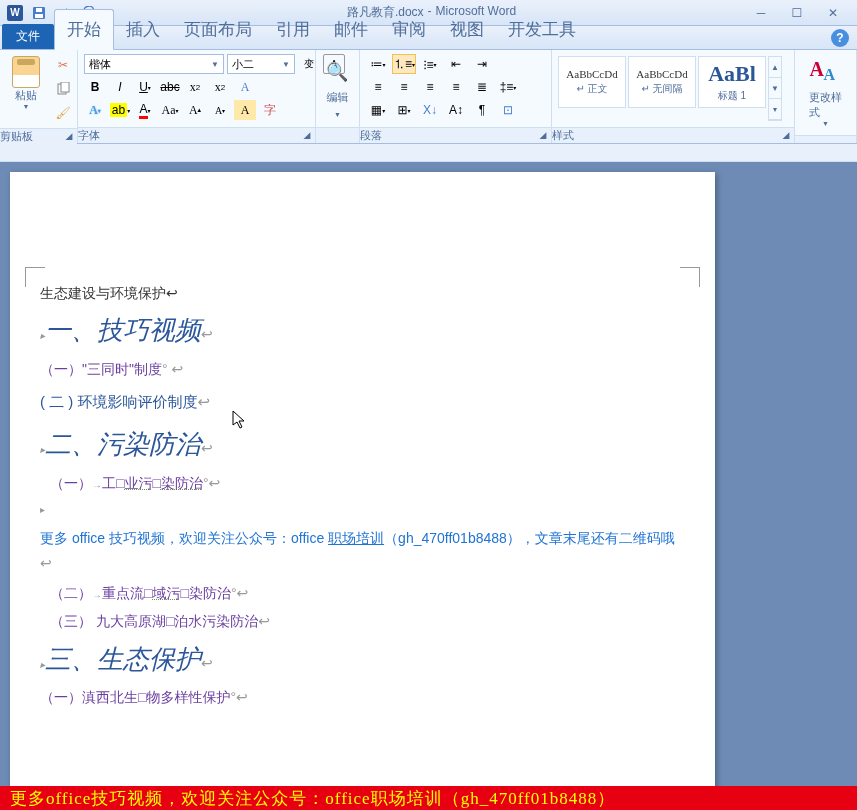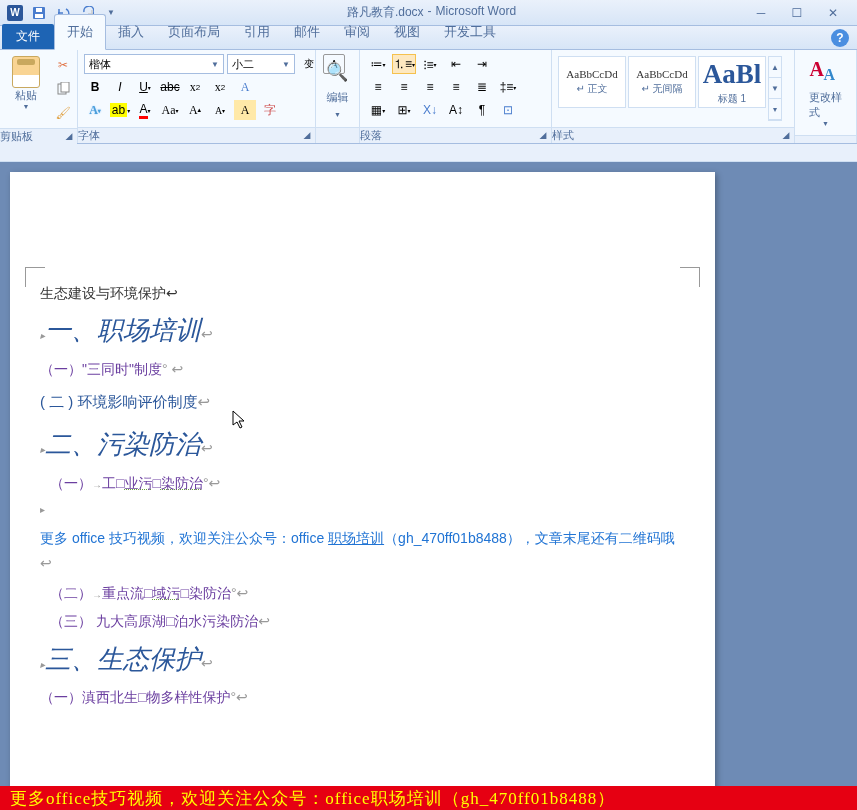--- a/index.html
+++ b/index.html
@@ -10,21 +10,21 @@
 .qat{display:flex;align-items:center;padding:0 4px;gap:2px}
 .qat-btn{width:22px;height:22px;display:flex;align-items:center;justify-content:center;border:1px solid transparent;border-radius:2px}
 .word-icon{width:16px;height:16px;background:#2b579a;color:#fff;font-weight:bold;font-size:10px;display:flex;align-items:center;justify-content:center;border-radius:2px}
 .title-text{flex:1;text-align:center;color:#506e9b;font-size:12px;display:flex;justify-content:center;gap:4px}
 .win-controls{display:flex;gap:8px;padding:0 10px}
 .win-btn{width:28px;height:18px;display:flex;align-items:center;justify-content:center;color:#506e9b}
 
 
 .tabs{height:24px;background:linear-gradient(#eaf1fb,#d7e5f7);display:flex;align-items:flex-end;padding-left:2px;border-bottom:1px solid #a5bde0}
 .file-tab{background:#1e64b4;color:#fff;padding:4px 14px;font-size:12px;border-radius:2px 2px 0 0;}
-.tab{padding:8px 12px;color:#506e9b;font-size:13px;cursor:pointer}
+.tab{padding:8px 12px;color:#506e9b;font-size:17px;cursor:pointer}
 .tab.active{background:#f5faff;border:1px solid #a5bde0;border-bottom:1px solid #f5faff;border-radius:3px 3px 0 0;margin-bottom:-1px}
 .help-icon{margin-left:auto;margin-right:8px;width:18px;height:18px;border-radius:50%;background:#4a8ee0;color:#fff;display:flex;align-items:center;justify-content:center;font-weight:bold;align-self:center}
 
 
 .ribbon{height:94px;background:#f5faff;display:flex;border-bottom:1px solid #a5bde0}
 .group{border-right:1px solid #cfdff2;display:flex;flex-direction:column;position:relative}
 .group-body{flex:1;display:flex;padding:4px 6px;gap:6px}
 .group-label{height:16px;text-align:center;font-size:11px;color:#506e9b;background:#e8f0fb;border-top:1px solid #cfdff2;display:flex;align-items:center;position:relative}
 .launcher{position:absolute;right:2px;bottom:1px;width:12px;height:12px;font-size:9px;color:#506e9b}
 .paste-btn{display:flex;flex-direction:column;align-items:center;padding:2px 6px}
@@ -52,21 +52,21 @@
 .para-grid{display:flex;flex-direction:column;gap:3px}
 .para-row{display:flex;gap:2px}
 .pbtn{width:24px;height:20px;display:flex;align-items:center;justify-content:center;border:1px solid transparent;font-size:12px}
 .pbtn.active{border-color:#f5c14e;background:#fde8c0}
 
 
 .styles-list{display:flex;gap:2px;padding:2px}
 .style-item{width:68px;height:52px;border:1px solid #cfdff2;background:#fff;display:flex;flex-direction:column;align-items:center;justify-content:center;padding:2px}
 .style-preview{font-family:"Times New Roman";font-size:11px;color:#333}
 .style-name{font-size:10px;color:#506e9b;margin-top:2px}
-.style-big .style-preview{font-size:27px;font-weight:bold;color:#2b579a}
+.style-big .style-preview{font-size:22px;font-weight:bold;color:#2b579a}
 .style-scroll{width:14px;display:flex;flex-direction:column;border:1px solid #cfdff2}
 .style-scroll div{flex:1;display:flex;align-items:center;justify-content:center;font-size:8px;color:#506e9b;border-bottom:1px solid #cfdff2}
 
 
 .change-styles{display:flex;flex-direction:column;align-items:center;padding:4px 8px}
 .change-styles-icon{width:32px;height:32px;position:relative}
 .change-styles-icon .AA{position:absolute;font-family:"Times New Roman";font-weight:bold}
 
 
 .ruler-area{height:18px;background:#e8f0fb;border-bottom:1px solid #cfdff2}
@@ -326,21 +326,21 @@
     <svg width="16" height="20">
         <path d="M1 1 L1 15 L5 12 L8 18 L10 17 L7 11 L12 11 Z" fill="#fff" stroke="#000" stroke-width="1"></path>
       </svg>
   </div>
   <div class="page">
     <div class="corner tl"></div>
     <div class="corner tr"></div>
 
     <div class="doc-line plain"><span>生态建设与环境保护</span>↩</div>
 
-    <div class="doc-line h-major"><span class="arrow-bullet">▸</span><span>一、职场培训</span><span style="font-style:normal;font-size:14px;color:#999">↩</span></div>
+    <div class="doc-line h-major"><span class="arrow-bullet">▸</span><span>一、技巧视频</span><span style="font-style:normal;font-size:14px;color:#999">↩</span></div>
 
     <div class="doc-line sub1"><span>（一）"三同时"制度</span><span style="color:#999">°</span> <span style="color:#999">↩</span></div>
 
     <div class="doc-line sub2" style="margin:10px 0"><span>( 二 ) 环境影响评价制度</span><span style="color:#999">↩</span></div>
 
     <div class="doc-line h-major"><span class="arrow-bullet">▸</span><span>二、污染防治</span><span style="font-style:normal;font-size:14px;color:#999">↩</span></div>
 
     <div class="doc-line sub1 indent">
       <span>（一）</span><span class="arrow-bullet">→</span><span>工</span>□<span class="dotted">业污</span>□<span class="dotted">染防治</span><span style="color:#999">°↩</span>
     </div>

